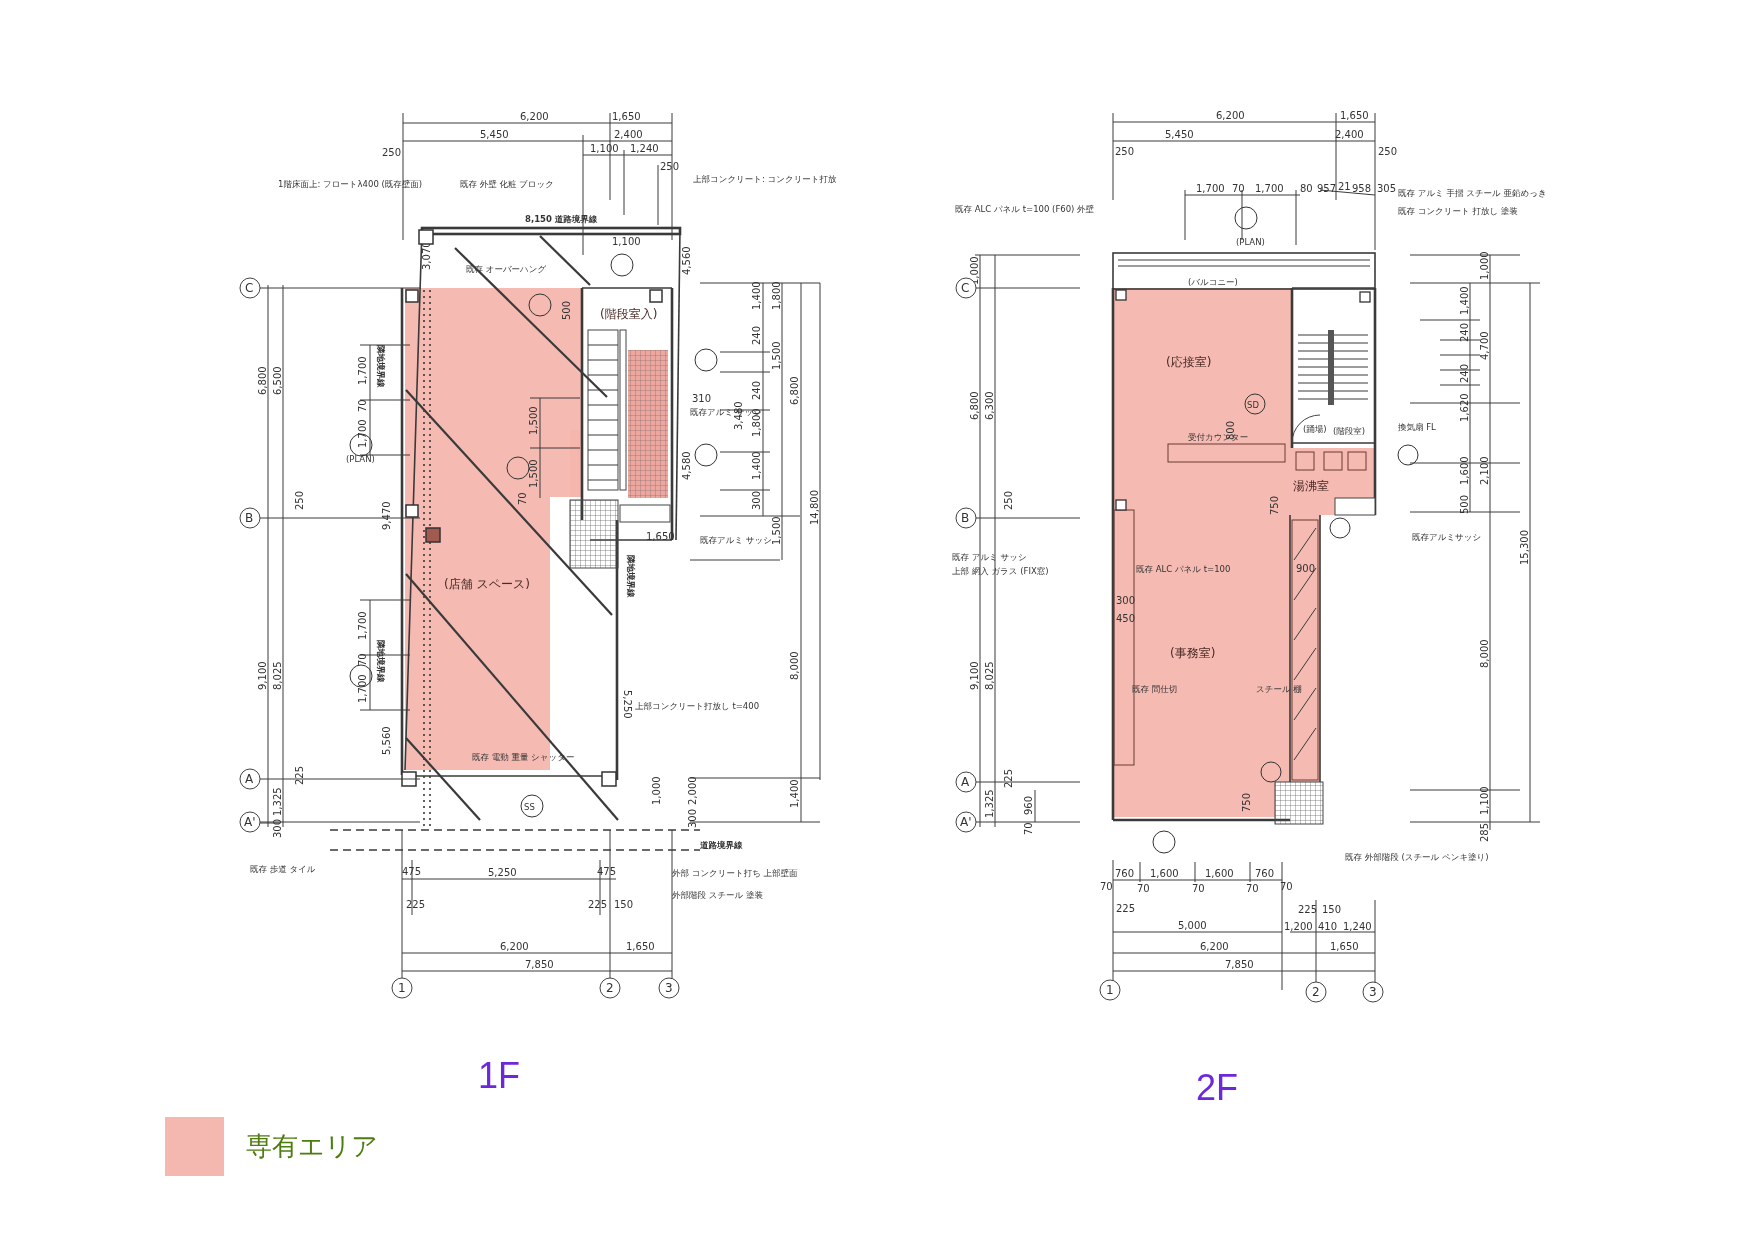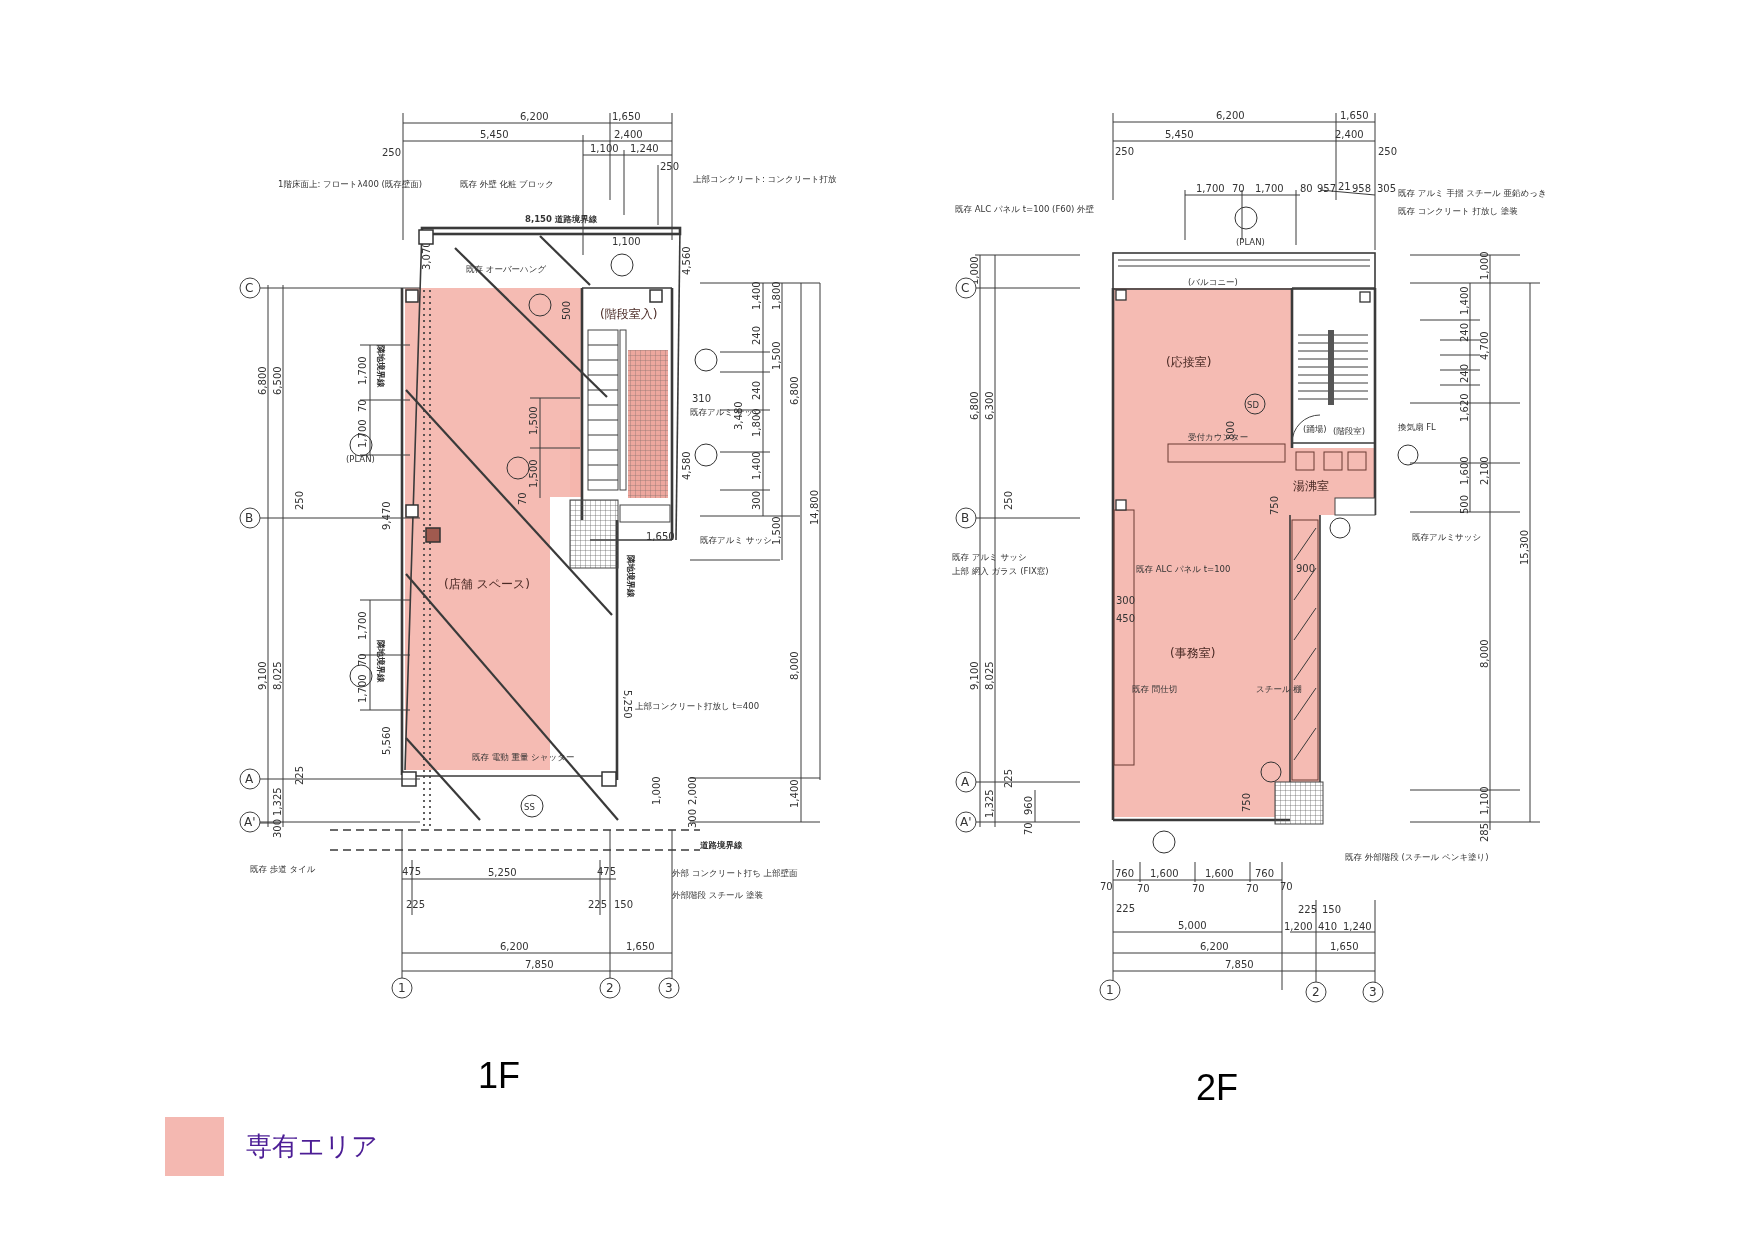--- a/index.html
+++ b/index.html
@@ -12,24 +12,24 @@
   .med { stroke-width:1.6; }
   .thick { stroke-width:2.6; }
   .dash { stroke-dasharray:8 5; }
   .dot { stroke-dasharray:2 4; }
   .dim { font-family:"DejaVu Sans", sans-serif; font-size:10px; fill:#333; }
   .note { font-family:"DejaVu Sans", sans-serif; font-size:8.5px; fill:#333; }
   .room { font-family:"DejaVu Sans", sans-serif; font-size:12px; fill:#4a2a25; }
   .bubble-t { font-family:"DejaVu Sans", sans-serif; font-size:12px; fill:#333; }
   .pink { fill:#f4b5ac; fill-opacity:0.92; }
   .pink-dark { fill:#e78a7e; fill-opacity:0.75; }
-  .floor-label { position:absolute; font-size:36px; font-family:"Liberation Sans", sans-serif; color:#000000; }
+  .floor-label { position:absolute; font-size:36px; font-family:"Liberation Sans", sans-serif; color:#6d28d9; }
   .legend { position:absolute; left:165px; top:1117px; display:flex; align-items:center; }
   .legend-swatch { width:59px; height:59px; background:#f4b8b1; }
-  .legend-text { margin-left:22px; font-size:26px; font-family:"DejaVu Sans", sans-serif; color:#4c1d95; }
+  .legend-text { margin-left:22px; font-size:26px; font-family:"DejaVu Sans", sans-serif; color:#4d7c0f; }
 </style>
 </head>
 <body>
 
 <div class="plan">
 <svg width="1755" height="1240" viewBox="0 0 1755 1240">
 
   <g>
     <polygon class="pink" points="405,288 582,288 582,497 550,497 550,770 405,770"></polygon>
     <rect class="pink-dark" x="628" y="350" width="40" height="148"></rect>

